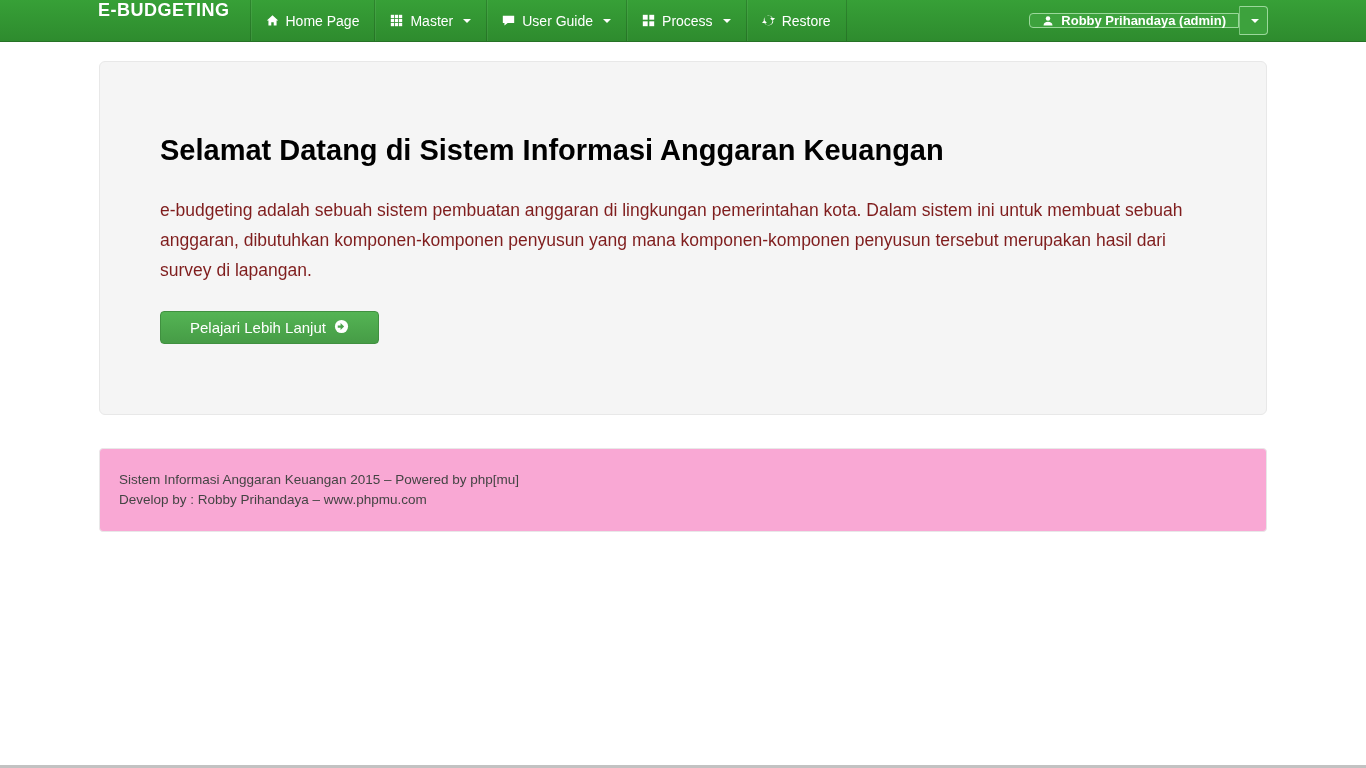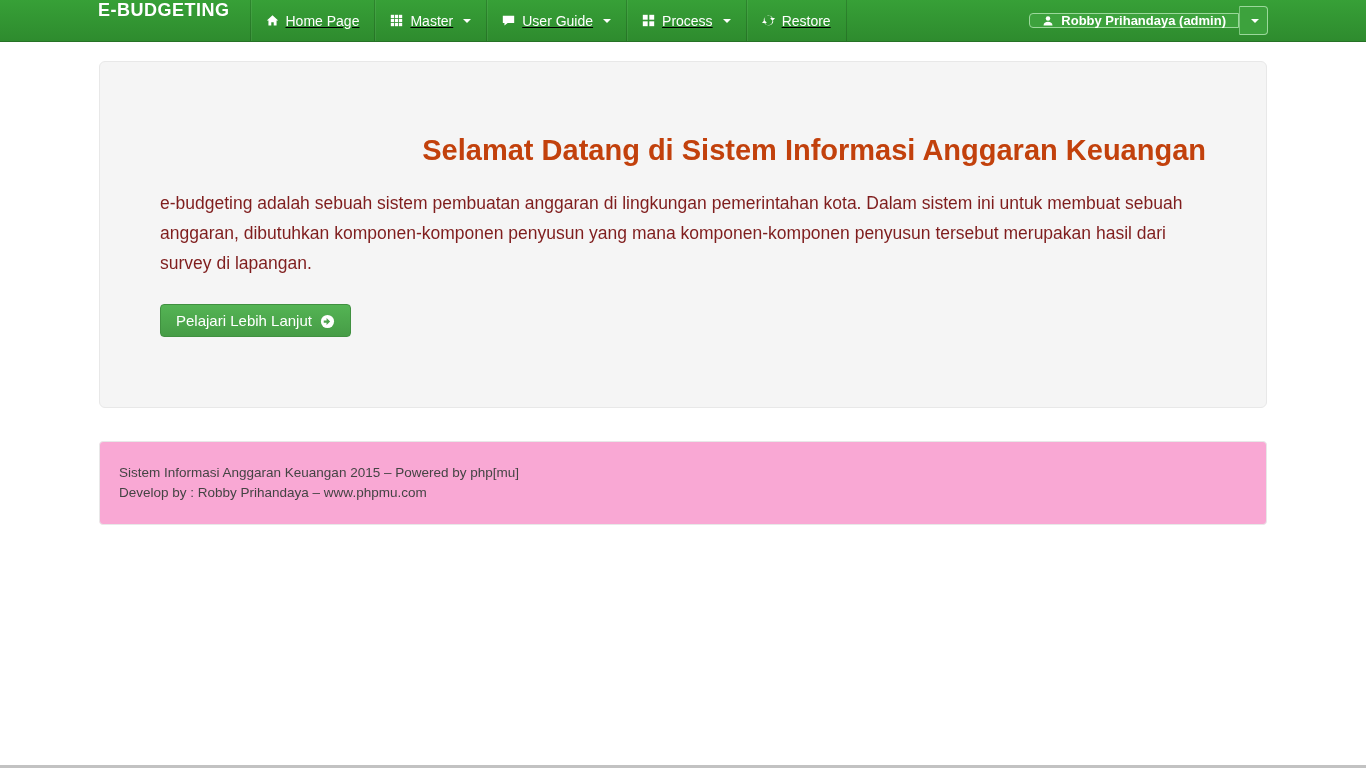--- a/index.html
+++ b/index.html
@@ -15,21 +15,21 @@
     height: 41px;
     background: linear-gradient(#37a037, #2e8b2e);
     border-bottom: 1px solid #267226;
   }
   .navbar .container { display: flex; align-items: stretch; height: 100%; }
   .brand {
     display: flex; 
     color: #fff; font-size: 18px; font-weight: bold; letter-spacing: .5px;
     padding-right: 20px; cursor: pointer; white-space: nowrap;
   }
-  .nav { display: flex; list-style: none; margin: 0; padding: 0; text-decoration: underline; }
+  .nav { display: flex; list-style: none; margin: 0; padding: 0; }
   .nav-item {
     display: flex; align-items: center; gap: 7px;
     padding: 0 15px; color: #fff; font-size: 14px; cursor: pointer;
     border-left: 1px solid rgba(0,0,0,.16);
     box-shadow: inset 1px 0 rgba(255,255,255,.07);
     white-space: nowrap;
   }
   .nav-item:last-child { border-right: 1px solid rgba(0,0,0,.16); text-align: right; }
   .icon { display: inline-flex; align-items: center; }
   .caret {
@@ -53,32 +53,32 @@
   }
 
   
   .jumbotron {
     width: 1168px; box-sizing: border-box;
     margin: 19px auto 0;
     background: #f5f5f5; border: 1px solid #e8e8e8; border-radius: 6px;
     padding: 72px 60px 70px;
   }
   .jumbo-title {
-    margin: 0 0 21px;
-    font-size: 29px; font-weight: bold; color: #c2410c; text-align: right;
+    margin: 0 0 28px;
+    font-size: 29px; font-weight: bold; color: #000000;
   }
   .jumbo-text {
     margin: 0 0 26px; max-width: 1055px;
     font-size: 17.5px; line-height: 30px; color: #7f1d1d;
   }
   .btn-cta {
-    display: inline-flex; align-items: flex-end; gap: 8px;
+    display: inline-flex; align-items: flex-start; gap: 8px;
     background: linear-gradient(#54b454, #469c46);
     border: 1px solid #409040; border-radius: 4px;
-    color: #fff; font-size: 15px; padding: 7px 15px; cursor: pointer;
+    color: #fff; font-size: 15px; padding: 7px 29px; cursor: pointer;
     font-family: "Liberation Sans", sans-serif;
   }
 
   
   .footer-panel {
     width: 1168px; box-sizing: border-box;
     margin: 33px auto 0;
     background: #f9a8d4; border: 1px solid #e8e8e8; border-radius: 4px;
     padding: 21px 19px;
     font-size: 13.5px; color: #444; line-height: 20px;

